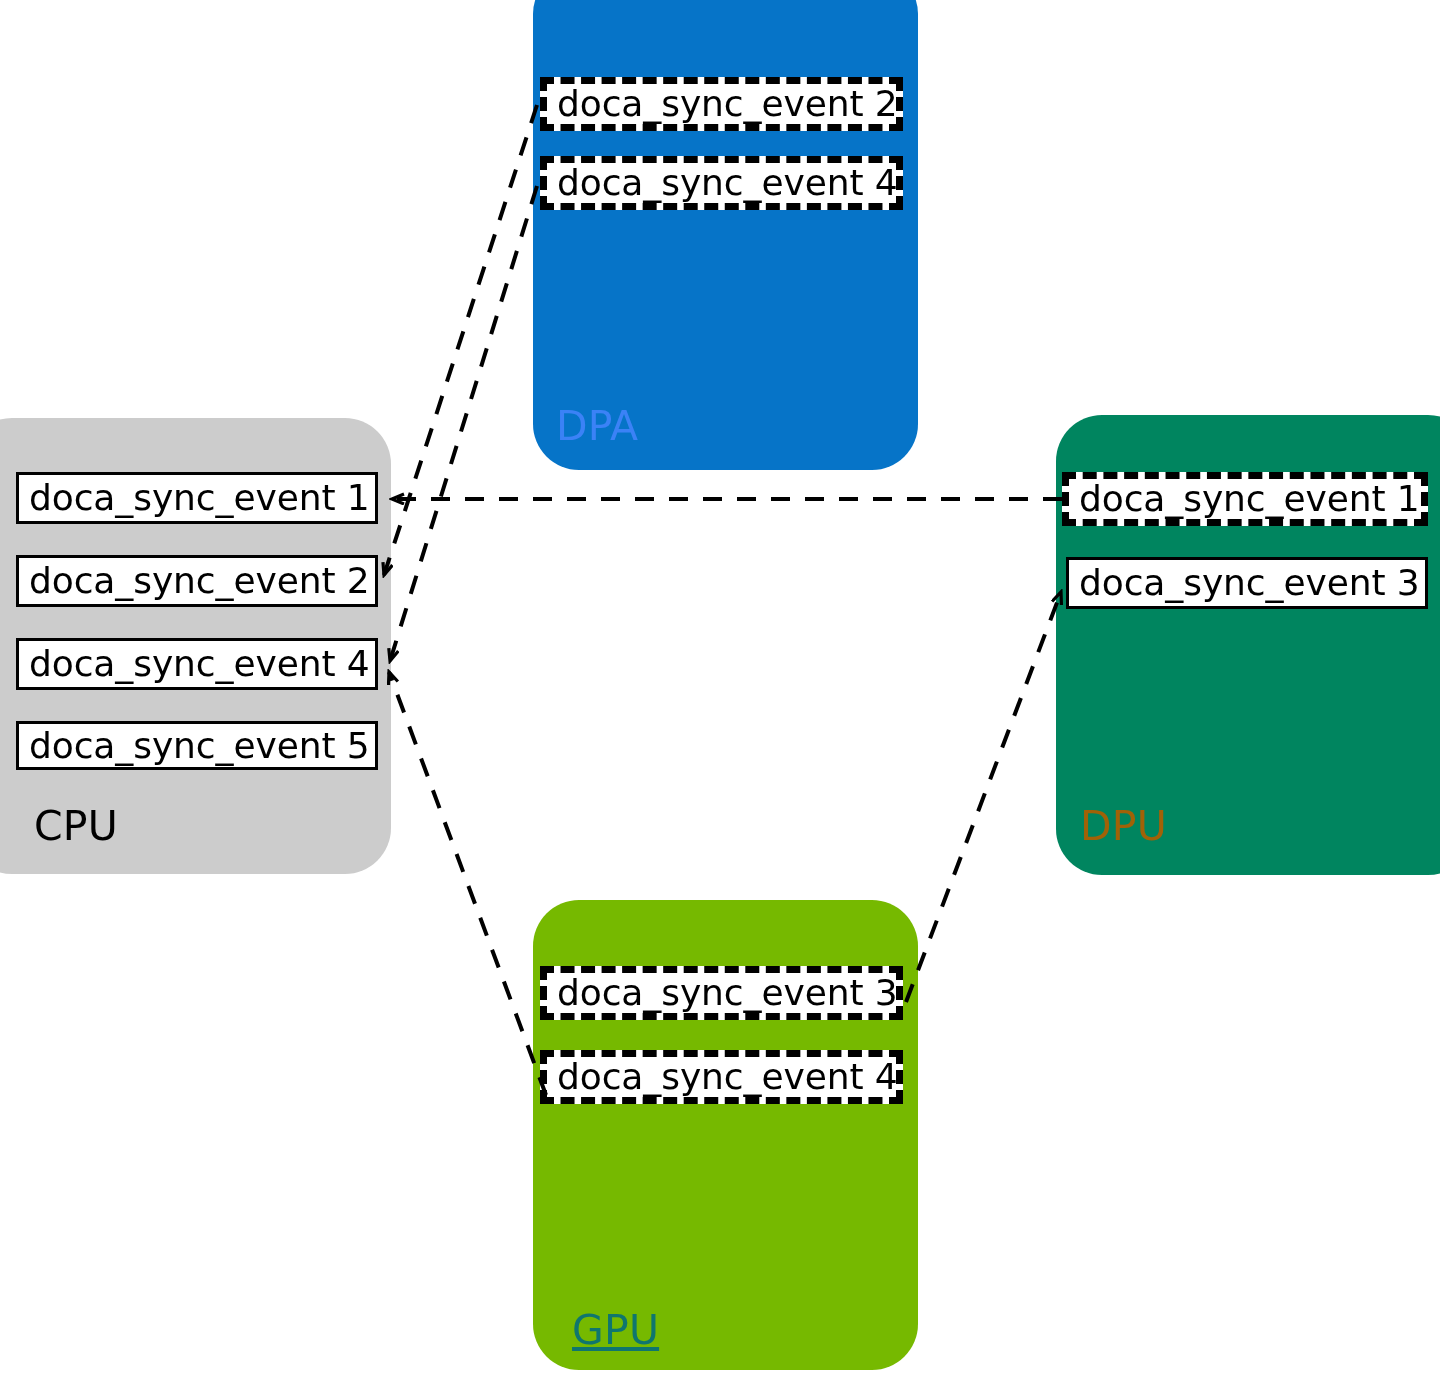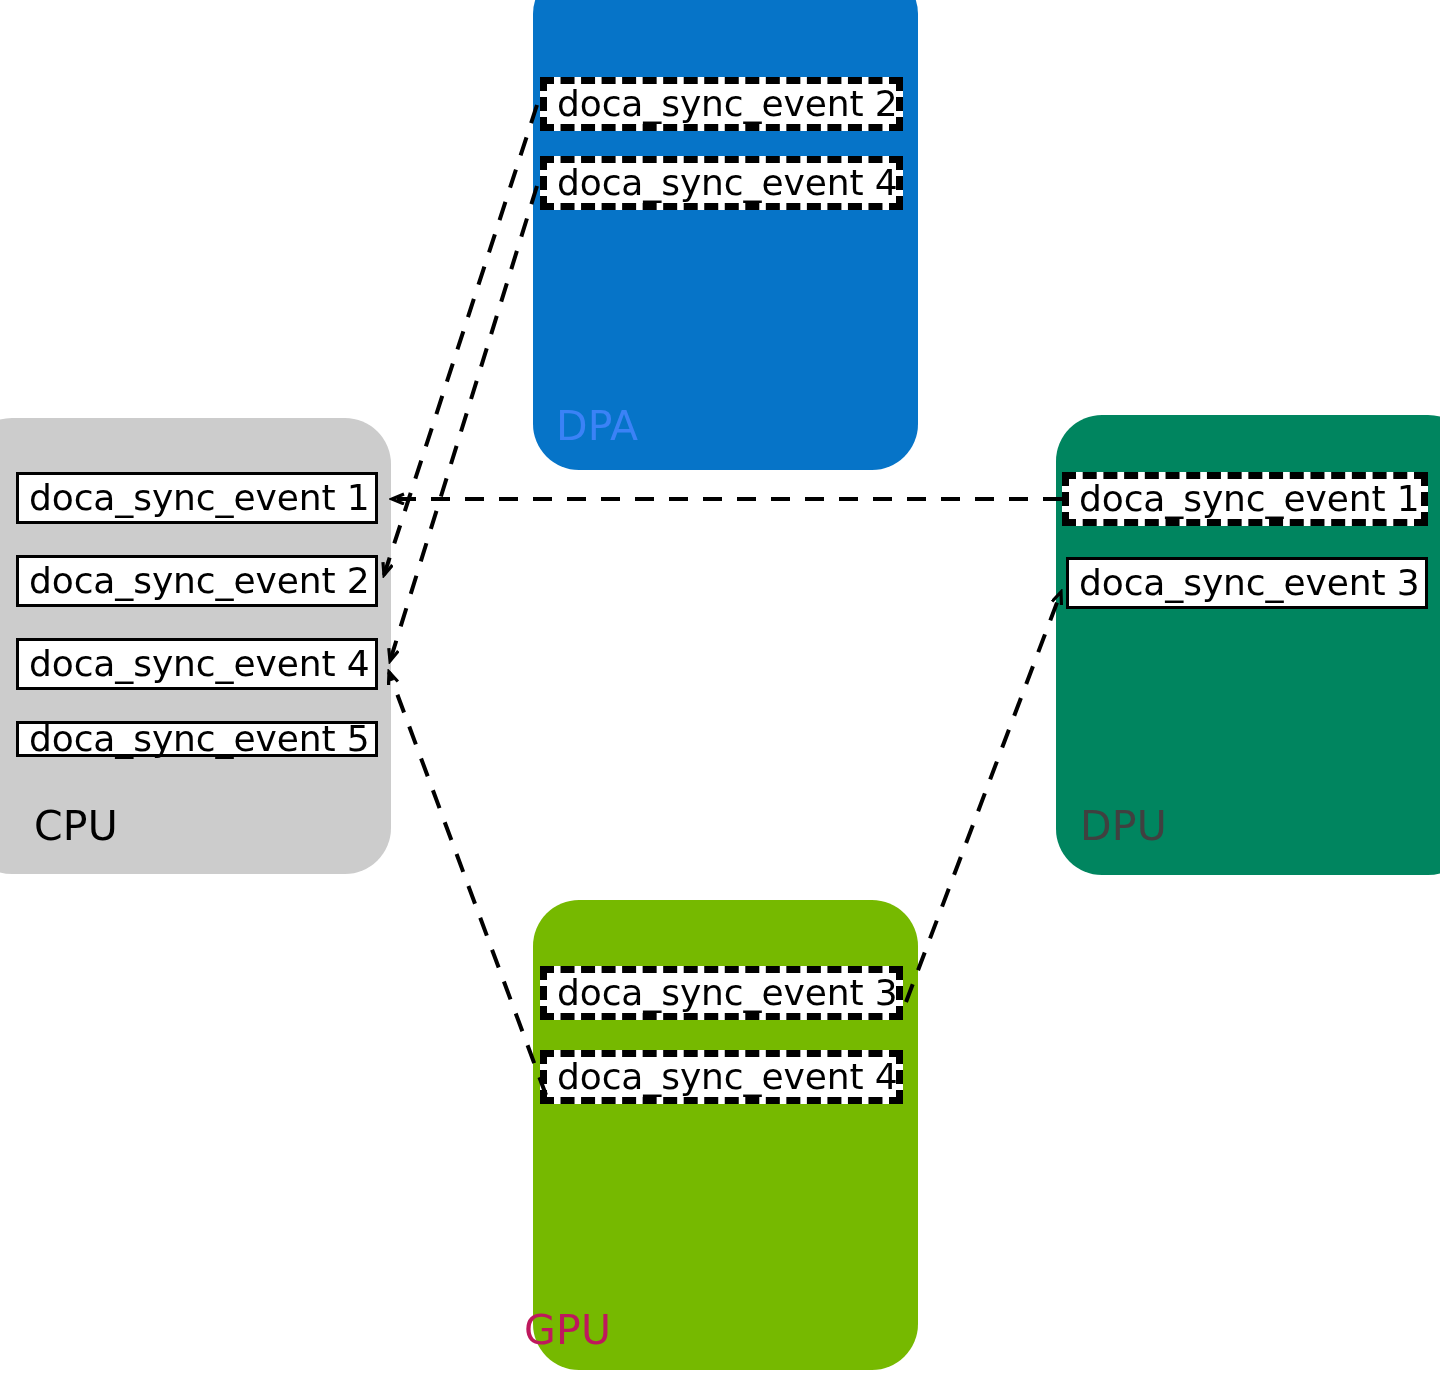--- a/index.html
+++ b/index.html
@@ -63,37 +63,37 @@
   .ev-dashed {
     border: 7px dashed #000000;
   }
 
   
   #cpu-unit      { left: -34px;  top: 418px;  width: 425px;  height: 456px; background: #cccccc; }
   #cpu-label     { left: 34px;   top: 806px;  color: #000000; }
   #cpu-ev-1      { left: 16px;   top: 472px;  width: 362px; height: 52px; }
   #cpu-ev-2      { left: 16px;   top: 555px;  width: 362px; height: 52px; }
   #cpu-ev-4      { left: 16px;   top: 638px;  width: 362px; height: 52px; }
-  #cpu-ev-5      { left: 16px;   top: 721px;  width: 362px; height: 36px; }
+  #cpu-ev-5      { left: 16px;   top: 721px;  width: 362px; height: 49px; }
 
   
   #dpa-unit      { left: 533px;  top: -32px;  width: 385px; height: 502px; background: #0674c8; }
   #dpa-label     { left: 556px;  top: 406px;  color: #3b82f6; }
   #dpa-ev-2      { left: 540px;  top: 77px;   width: 363px; height: 54px; }
   #dpa-ev-4      { left: 540px;  top: 156px;  width: 363px; height: 54px; }
 
   
   #dpu-unit      { left: 1056px; top: 415px;  width: 418px; height: 460px; background: #00855f; }
-  #dpu-label     { left: 1080px; top: 806px;  color: #404040; }
+  #dpu-label     { left: 1080px; top: 806px;  color: #a16207; }
   #dpu-ev-1      { left: 1062px; top: 472px;  width: 366px; height: 54px; }
   #dpu-ev-3      { left: 1066px; top: 557px;  width: 362px; height: 52px; }
 
   
   #gpu-unit      { left: 533px;  top: 900px;  width: 385px; height: 470px; background: #76b900; }
-  #gpu-label     { left: 524px;  top: 1310px; color: #be185d; }
+  #gpu-label     { left: 572px;  top: 1310px; color: #0f766e; text-decoration: underline; }
   #gpu-ev-3      { left: 540px;  top: 966px;  width: 363px; height: 54px; }
   #gpu-ev-4      { left: 540px;  top: 1050px; width: 363px; height: 54px; }
 </style>
 </head>
 <body>
 
 <div id="canvas">
 
   <svg id="connectors" viewBox="0 0 1440 1376" width="1440" height="1376" xmlns="http://www.w3.org/2000/svg">
     <defs>

